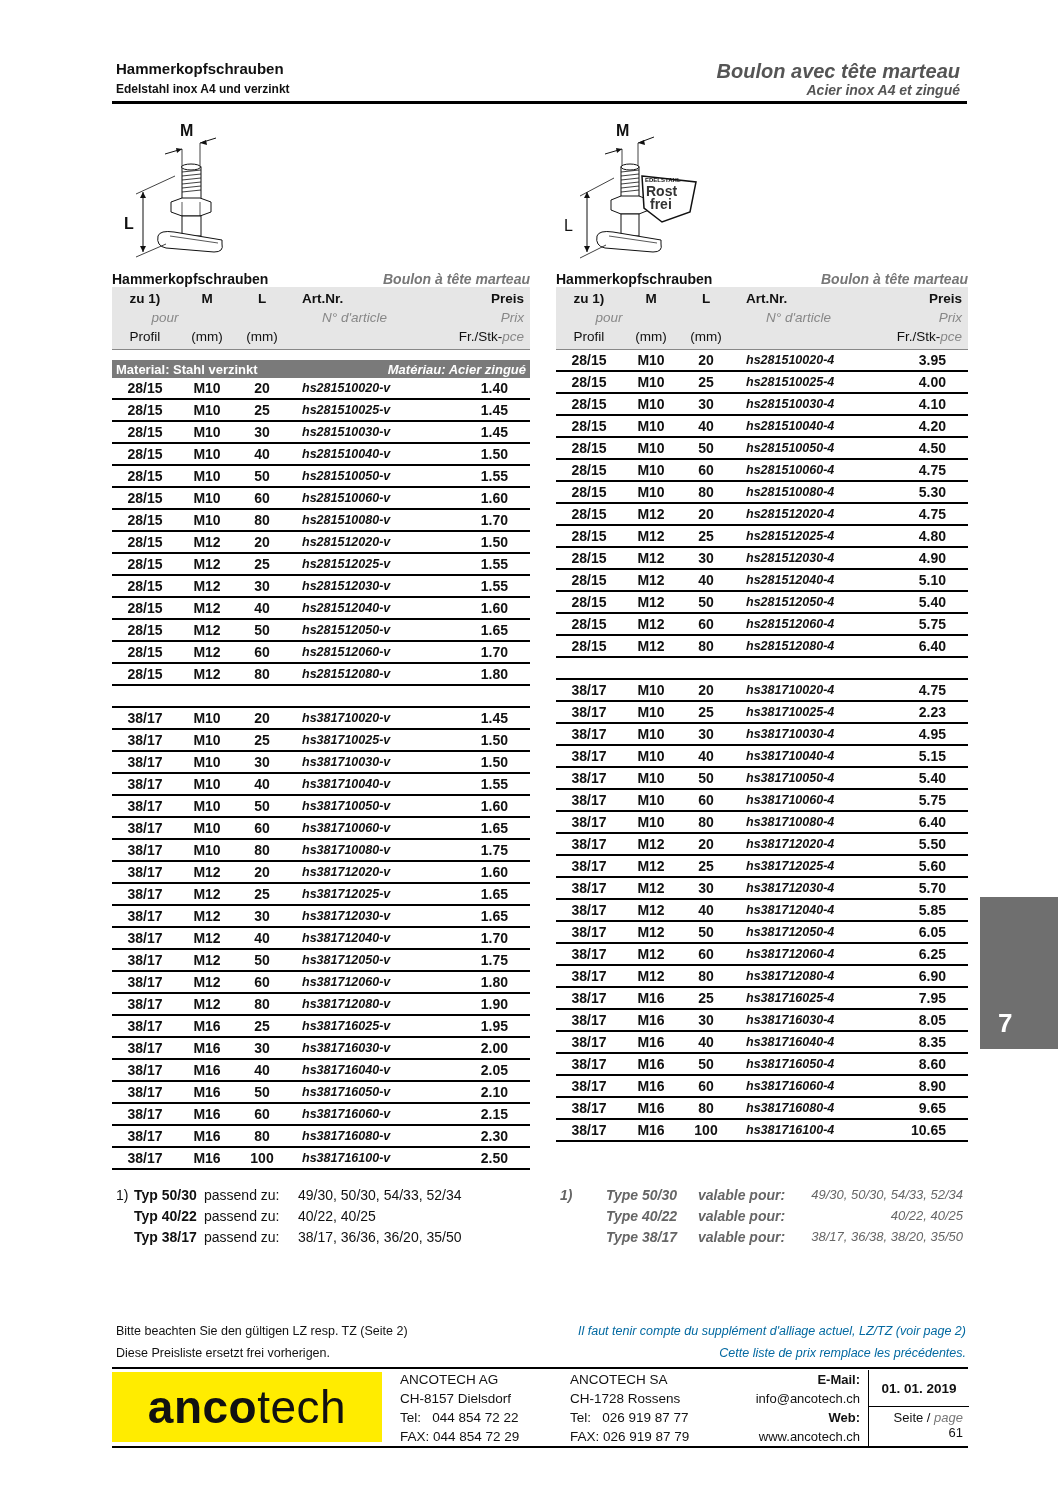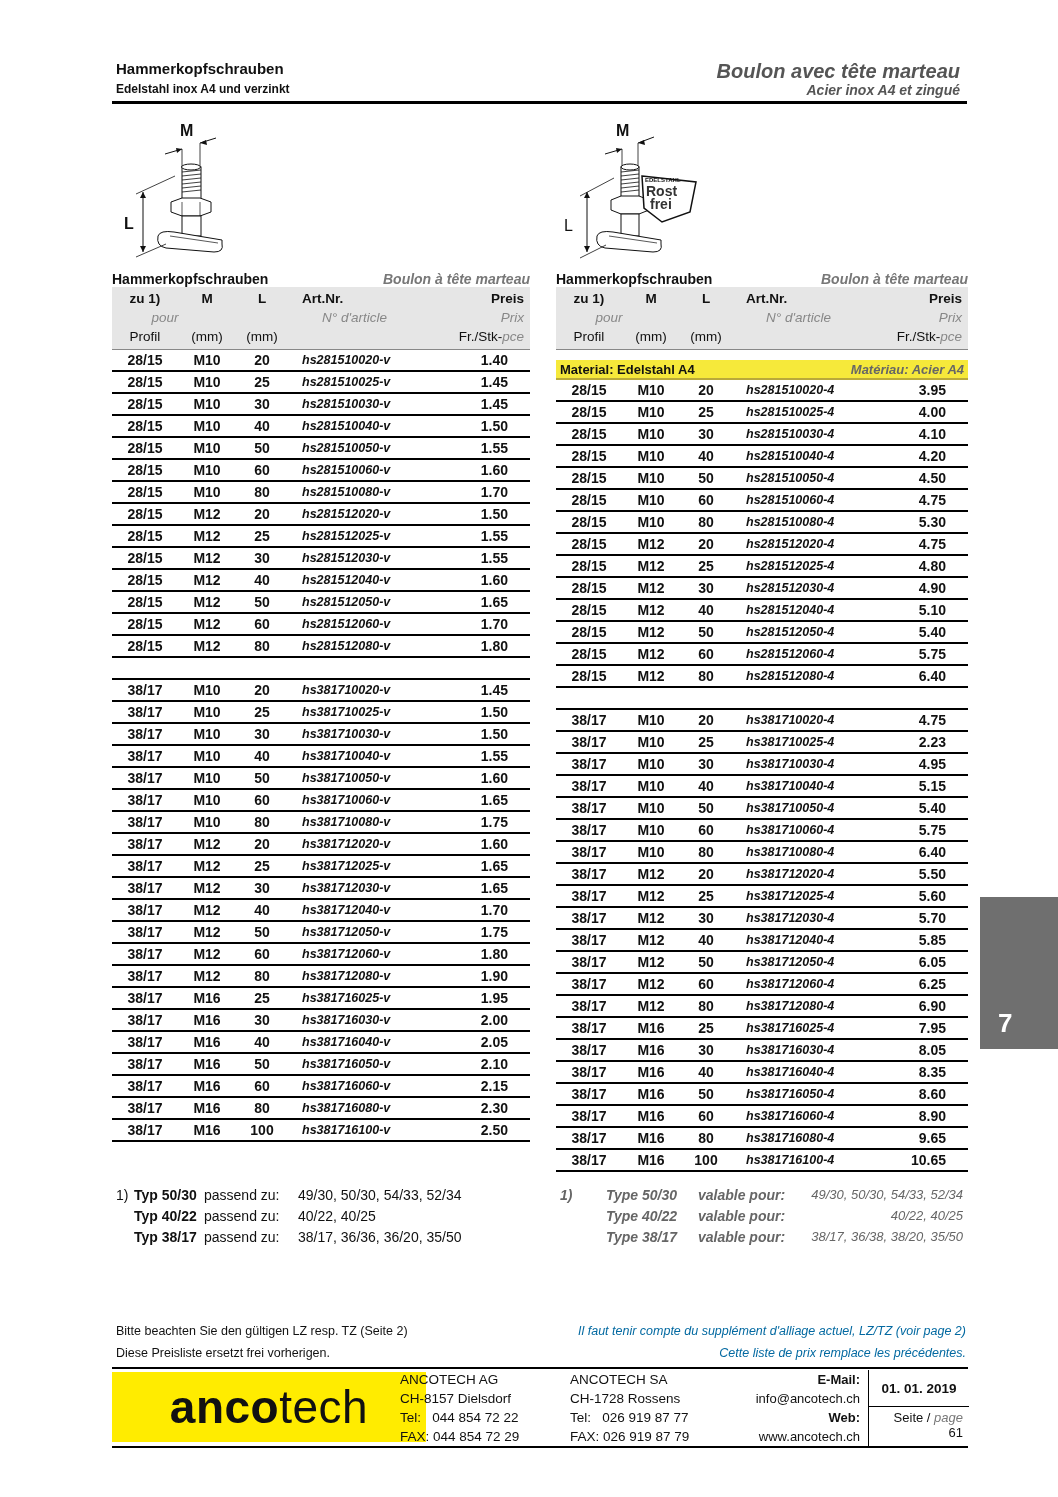--- a/index.html
+++ b/index.html
@@ -45,21 +45,21 @@
   .foot-fr { color: #666; font-style: italic; }
   .foot-fr .f-num { width: 24px; font-weight: bold; }
   .foot-fr .f-typ { font-weight: bold; width: 92px; margin-left: 22px; }
   .foot-fr .f-lbl { width: 112px; font-weight: bold; }
   .foot-fr .f-val { flex: 1; text-align: right; font-size: 13px; }
 
   .note { font-size: 12.5px; }
   .note-fr { font-style: italic; color: #0369a1; text-align: right; }
 
   .bottom-rule { left: 112px; height: 2px; background: #000; width: 856px; }
-  .logo { left: 112px; top: 1372px; width: 314px; height: 70px; background: #ffec00; display: flex; align-items: center; justify-content: center; font-size: 46px; color: #111; letter-spacing: 0.5px; }
+  .logo { left: 112px; top: 1372px; width: 270px; height: 70px; background: #ffec00; display: flex; align-items: center; justify-content: center; font-size: 46px; color: #111; letter-spacing: 0.5px; }
   .logo b { font-weight: bold; }
   .logo span.light { font-weight: normal; }
   .addr { font-size: 13.5px; line-height: 19px; }
   .addr .nm { font-weight: normal; }
   .contact { font-size: 13px; text-align: right; line-height: 19px; }
   .datebox { left: 868px; top: 1370px; width: 100px; height: 76px; border-left: 1px solid #000; }
   .date { height: 36px; display: flex; align-items: center; justify-content: center; font-weight: bold; font-size: 13.5px; border-bottom: 1px solid #000; }
   .page-lbl { font-size: 13px; text-align: right; padding-right: 6px; padding-top: 3px; }
   .page-lbl i { color: #777; }
   .page-num { font-size: 13px; text-align: right; padding-right: 6px; }
@@ -175,20 +175,24 @@
       <span class="c5">Prix</span>
     </div>
     <div class="colhead-row">
       <span class="c1">Profil</span>
       <span class="c2">(mm)</span>
       <span class="c3">(mm)</span>
       <span class="c4"></span>
       <span class="c5"><span>Fr./Stk-</span><i style="color:#888">pce</i></span>
     </div>
   </div>
+  <div class="material mat-grey">
+    <span>Material: Stahl verzinkt</span>
+    <span class="mat-fr">Matériau: Acier zingué</span>
+  </div>
   <div id="t0g1">
       <div class="row">
         <span class="c1">28/15</span>
         <span class="c2">M10</span>
         <span class="c3">20</span>
         <span class="c4">hs281510020-v</span>
         <span class="c5">1.40</span>
       </div>
       <div class="row">
         <span class="c1">28/15</span>
@@ -455,24 +459,20 @@
       <span class="c5">Prix</span>
     </div>
     <div class="colhead-row">
       <span class="c1">Profil</span>
       <span class="c2">(mm)</span>
       <span class="c3">(mm)</span>
       <span class="c4"></span>
       <span class="c5"><span>Fr./Stk-</span><i style="color:#888">pce</i></span>
     </div>
   </div>
-  <div class="material mat-yellow">
-    <span>Material: Edelstahl A4</span>
-    <span class="mat-fr">Matériau: Acier A4</span>
-  </div>
   <div id="t1g1">
       <div class="row">
         <span class="c1">28/15</span>
         <span class="c2">M10</span>
         <span class="c3">20</span>
         <span class="c4">hs281510020-4</span>
         <span class="c5">3.95</span>
       </div>
       <div class="row">
         <span class="c1">28/15</span>

